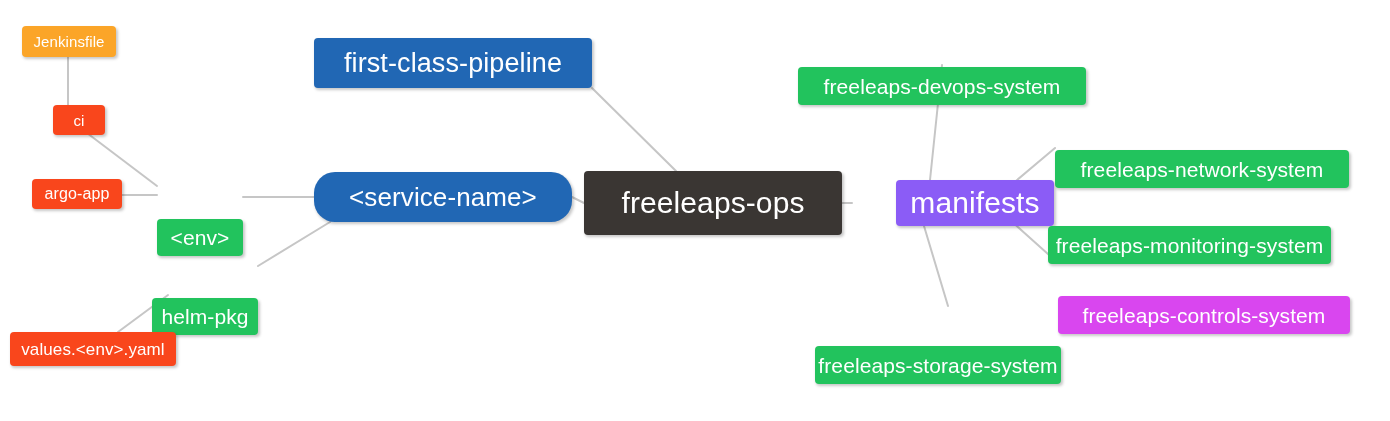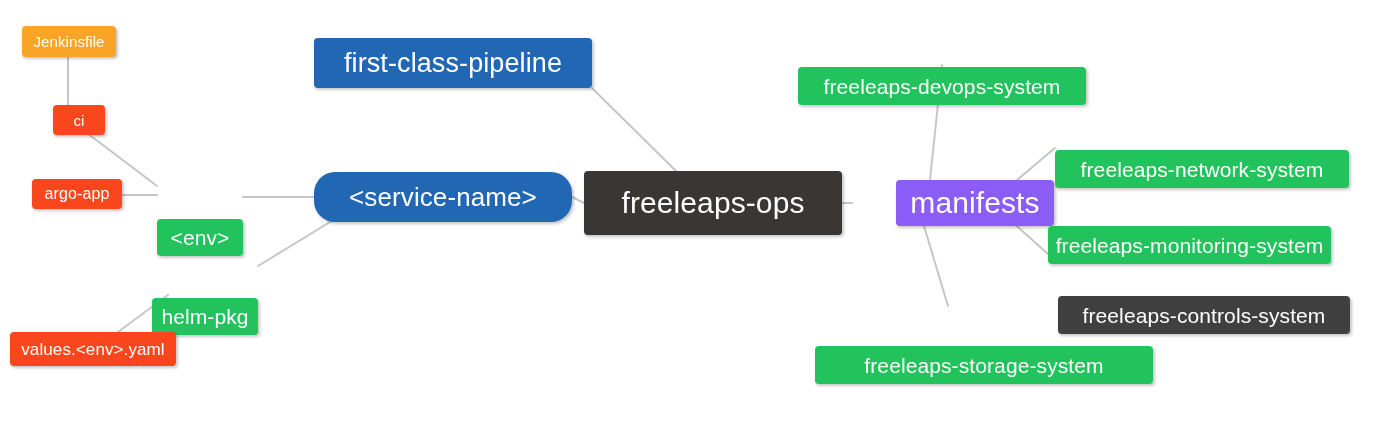--- a/index.html
+++ b/index.html
@@ -101,21 +101,21 @@
       </div>
       <div class="node c-green" style="left: 798px; top: 27px; width: 288px; height: 38px; font-size: 21px; background: rgb(34, 195, 93);">
         <span>freeleaps-devops-system</span>
       </div>
       <div class="node c-green" style="left: 1055px; top: 110px; width: 294px; height: 38px; font-size: 21px; background: rgb(34, 195, 93); justify-content: center;">
         <span>freeleaps-network-system</span>
       </div>
       <div class="node c-green" style="left: 1048px; top: 186px; width: 283px; height: 38px; font-size: 21px; background: rgb(34, 195, 93);">
         <span>freeleaps-monitoring-system</span>
       </div>
-      <div class="node c-green" style="left: 1058px; top: 256px; width: 292px; height: 38px; font-size: 21px; background: #404040;">
+      <div class="node c-green" style="left: 1058px; top: 256px; width: 292px; height: 38px; font-size: 21px; background: #d946ef;">
         <span>freeleaps-controls-system</span>
       </div>
-      <div class="node c-green" style="left: 815px; top: 306px; width: 338px; height: 38px; font-size: 21px; background: rgb(34, 195, 93);">
+      <div class="node c-green" style="left: 815px; top: 306px; width: 246px; height: 38px; font-size: 21px; background: rgb(34, 195, 93);">
         <span>freeleaps-storage-system</span>
       </div>
     </div>
 
 </div>
 
 </body></html>

